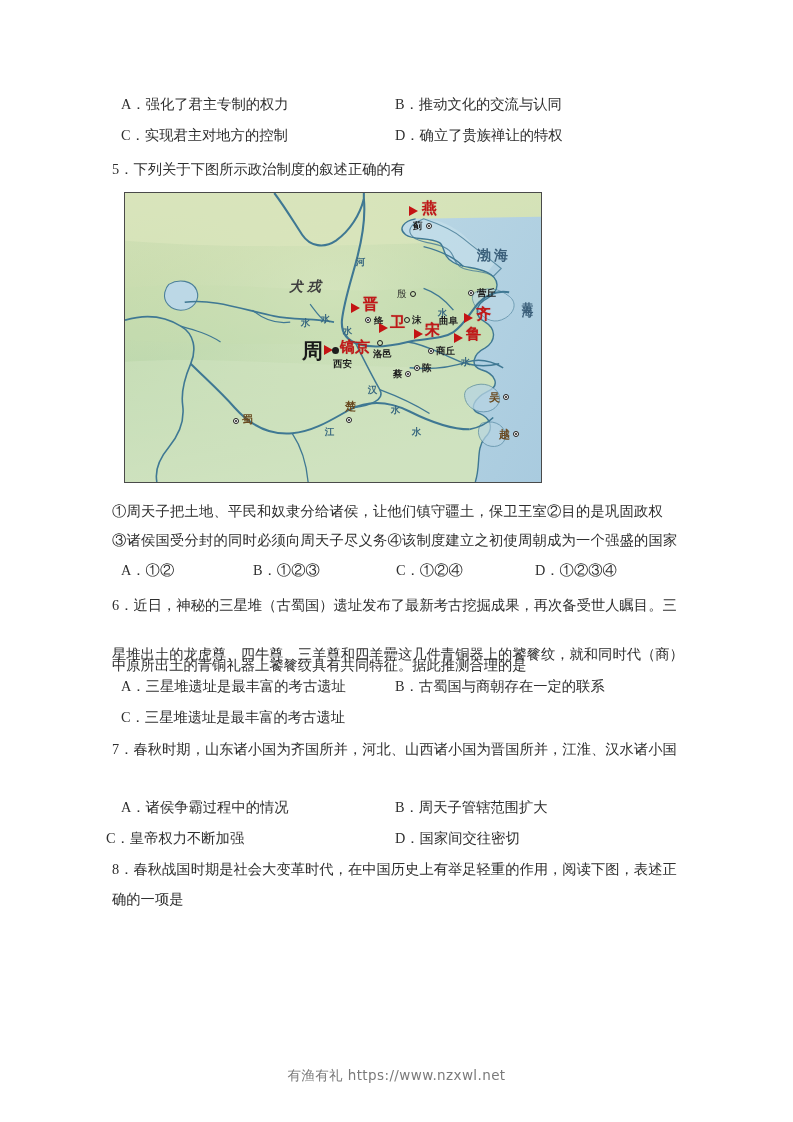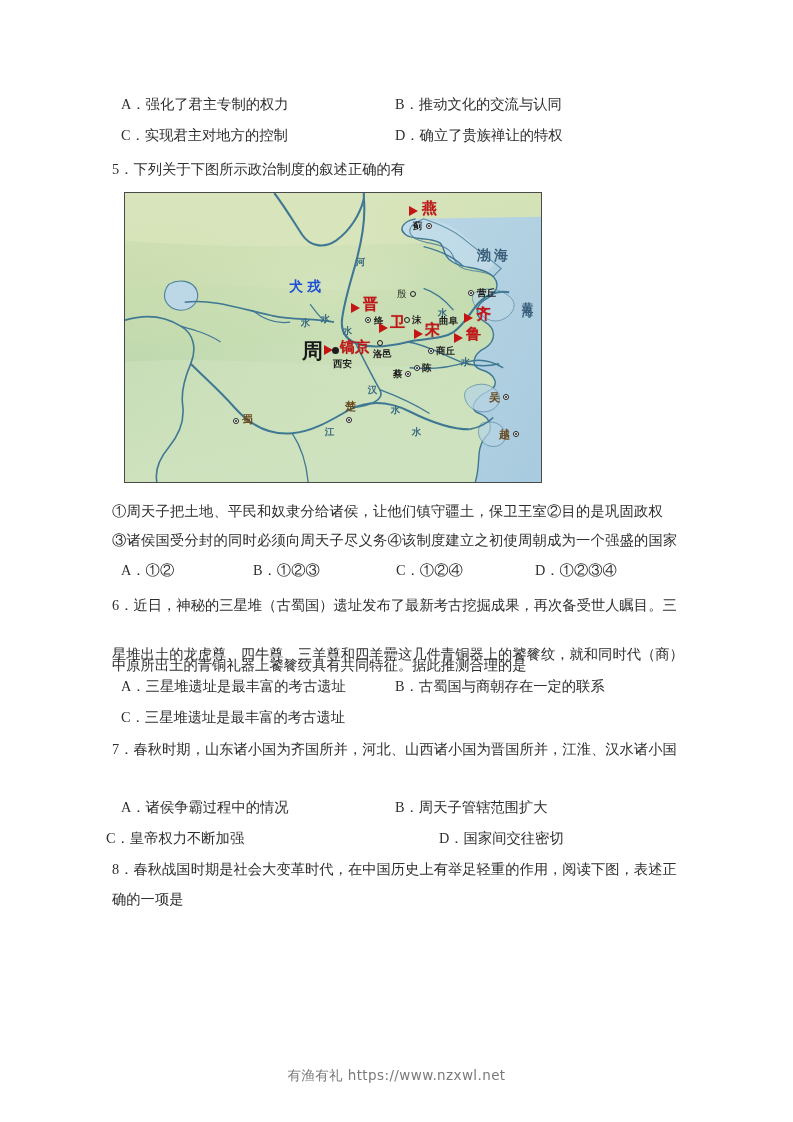--- a/index.html
+++ b/index.html
@@ -86,24 +86,25 @@
   .mlabel.city {
     color: #1d1d1d;
     font-size: 9.5px;
   }
   .mlabel.bigstate {
     color: #1a1a1a;
     font-weight: 700;
     font-size: 21px;
   }
   .mlabel.tribe {
-    color: #1d4ed8;
+    color: #404040;
     font-weight: 700;
     font-size: 14px;
     letter-spacing: 4px;
+    font-style: italic;
   }
   .mlabel.sea {
     color: #3b5f7a;
     font-weight: 700;
     font-size: 14px;
     letter-spacing: 3px;
     margin-left: 40px;
   }
   .mlabel.sea-v {
     color: #3b5f7a;
@@ -382,20 +383,20 @@
 
   <div class="opt-label" style="left:121px; top:676px;">A．三星堆遗址是最丰富的考古遗址</div>
   <div class="opt-label" style="left:395px; top:676px;">B．古蜀国与商朝存在一定的联系</div>
   <div class="opt-label" style="left:121px; top:707px;">C．三星堆遗址是最丰富的考古遗址</div>
 
   <div class="stem" style="left:112px; top:739px;">7．春秋时期，山东诸小国为齐国所并，河北、山西诸小国为晋国所并，江淮、汉水诸小国</div>
 
   <div class="opt-label" style="left:121px; top:797px;">A．诸侯争霸过程中的情况</div>
   <div class="opt-label" style="left:395px; top:797px;">B．周天子管辖范围扩大</div>
   <div class="opt-label" style="left:106px; top:828px;">C．皇帝权力不断加强</div>
-  <div class="opt-label" style="left:395px; top:828px;margin-left:44px;">D．国家间交往密切</div>
+  <div class="opt-label" style="left:395px; top:828px;">D．国家间交往密切</div>
 
   <div class="stem" style="left:112px; top:859px;">8．春秋战国时期是社会大变革时代，在中国历史上有举足轻重的作用，阅读下图，表述正</div>
   <div class="stem" style="left:112px; top:889px;">确的一项是</div>
 
   <div class="footer">有渔有礼 https://www.nzxwl.net</div>
 
 </div>
 
 </body></html>

